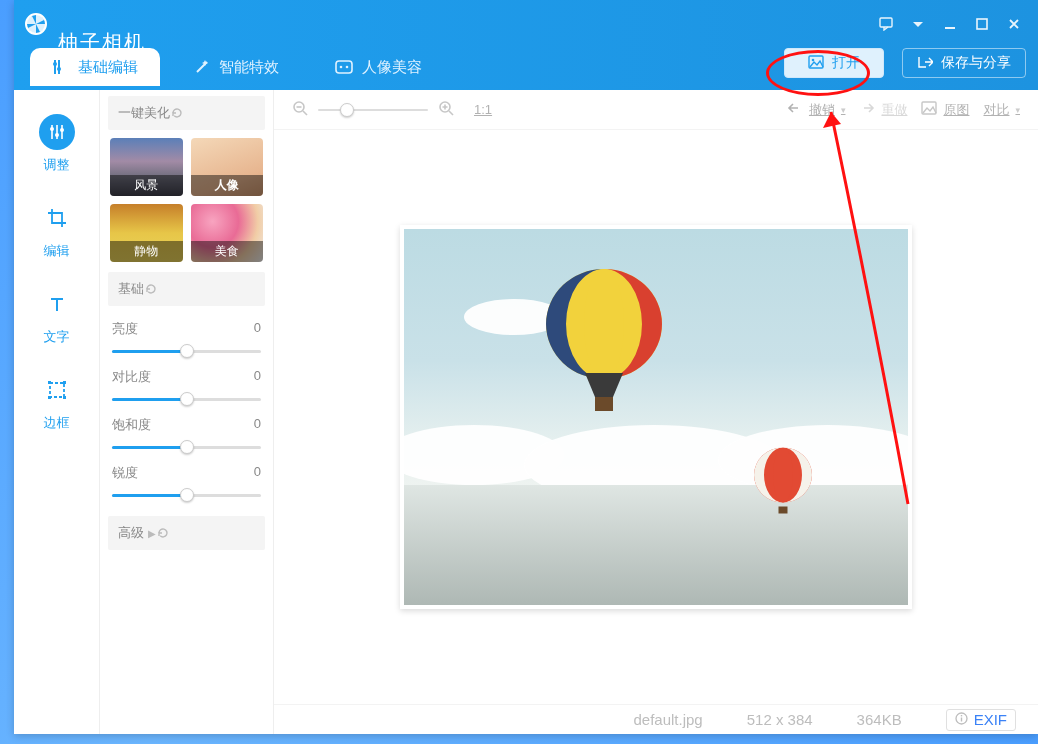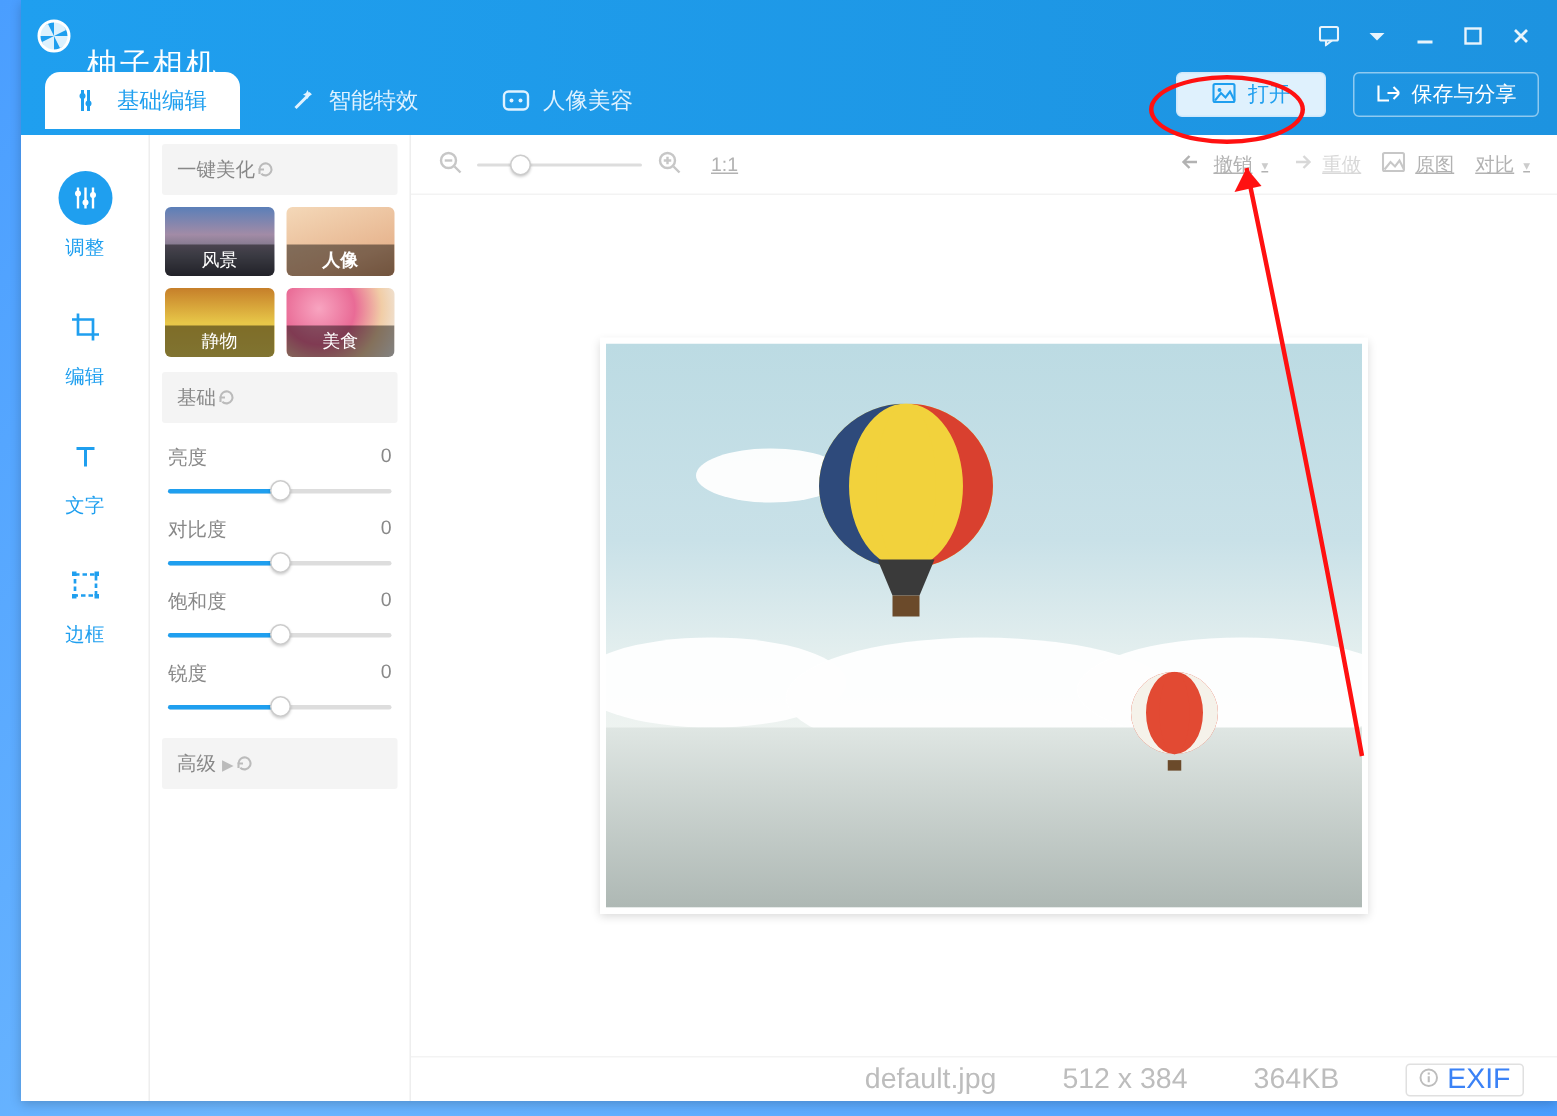--- a/index.html
+++ b/index.html
@@ -20,21 +20,21 @@
   .action-btn.ghost { background:transparent; border:1px solid rgba(255,255,255,.5); color:#fff; }
   .body { flex:1; display:flex; background:#fff; min-height:0; }
   .leftnav { width:86px; border-right:1px solid #eee; padding-top:14px; display:flex; flex-direction:column; align-items:center; gap:4px; }
   .nav-item { width:60px; text-align:center; color:#1f9fef; font-size:13px; padding:10px 0 12px; cursor:pointer; }
   .nav-item .circle { width:36px; height:36px; border-radius:50%; margin:0 auto 6px; display:flex; align-items:center; justify-content:center; color:#1f9fef; }
   .nav-item.sel .circle { background:#1f9fef; color:#fff; }
   .panel { width:174px; border-right:1px solid #eee; padding:6px 8px; overflow:auto; color:#888; font-size:13px; }
   .section-h { height:34px; display:flex; align-items:center; justify-content:flex-start; background:#f4f4f4; padding:0 10px; margin-bottom:8px; border-radius:2px; }
   .section-h .reset { color:#bbb; cursor:pointer; display:flex; }
   .thumb-grid { display:grid; grid-template-columns:1fr 1fr; gap:8px; padding:0 2px 10px; }
-  .thumb { position:relative; height:46px; border-radius:4px; overflow:hidden; background:#ccc; cursor:pointer; }
+  .thumb { position:relative; height:58px; border-radius:4px; overflow:hidden; background:#ccc; cursor:pointer; }
   .thumb .tlabel { position:absolute; bottom:0; left:0; right:0; text-align:center; font-size:12px; color:#fff; background:rgba(0,0,0,.45); padding:2px 0; }
   .th-scenery { background:linear-gradient(180deg,#5b7fb8 0%,#a28ba6 40%,#6b6b7a 70%,#3e3e4a 100%); }
   .th-portrait { background:linear-gradient(160deg,#f4d8b8,#e7b58f 70%,#cf9870);font-weight:bold; }
   .th-still { background:linear-gradient(180deg,#c67f2a 0%,#e7c648 50%,#e9d25a 100%); }
   .th-food { background:radial-gradient(circle at 30% 30%,#f8a4c0,#e96b96 40%,#f1cda6 70%,#eee 100%); }
   .slider-row { padding:6px 4px 2px; }
   .slider-head { display:flex; justify-content:space-between; font-size:13px; color:#888; margin-bottom:4px; }
   .slider-track { position:relative; height:18px; }
   .track-bg { position:absolute; left:0; right:0; top:8px; height:3px; background:#ddd; border-radius:2px; }
   .track-fill { position:absolute; left:0; top:8px; height:3px; background:#1f9fef; border-radius:2px; }
@@ -55,21 +55,21 @@
   .photo { width:512px; height:384px; background:linear-gradient(180deg,#bcdbe3 0%,#c9e1e8 35%,#eaf2f0 60%,#f2f4f1 78%,#e6ebe9 100%); border:4px solid #fff; box-shadow:0 2px 6px rgba(0,0,0,.15); position:relative; overflow:hidden; }
   .cloud{position:absolute;background:#fff;border-radius:50%;opacity:.95;filter:blur(.5px);}
   .c1{width:180px;height:60px;bottom:120px;left:-20px;}
   .c2{width:260px;height:80px;bottom:100px;left:120px;}
   .c3{width:220px;height:70px;bottom:110px;right:-30px;}
   .c4{width:100px;height:36px;top:70px;left:60px;}
   .mount{position:absolute;bottom:0;left:0;right:0;height:120px;background:linear-gradient(180deg,#dfe6e3,#aeb8b4);}
   .balloon{position:absolute;}
   .b1{left:135px;top:40px;}
   .b2{right:60px;top:175px; transform:scale(.5);}
-  .statusbar { height:30px; display:flex; align-items:center; justify-content:flex-end; gap:44px; padding:0 22px; color:#bdbdbd; font-size:19px; border-top:1px solid #f3f3f3; }
+  .statusbar { height:30px; display:flex; align-items:center; justify-content:flex-end; gap:44px; padding:0 22px; color:#bdbdbd; font-size:15px; border-top:1px solid #f3f3f3; }
   .exif-btn{display:flex;align-items:center;gap:6px;border:1px solid #e0e0e0; border-radius:3px; height:22px; padding:0 8px; color:#3b82f6; cursor:pointer;}
   .highlight-oval{position:absolute; left:766px; top:50px; width:104px; height:46px; border:3px solid #f11; border-radius:50%; pointer-events:none; z-index:50;}
   .arrow-svg{position:absolute; left:813px; top:94px; pointer-events:none; z-index:50;}
 </style>
 </head>
 <body>
 
 <div class="app">
 
   <div class="titlebar">

